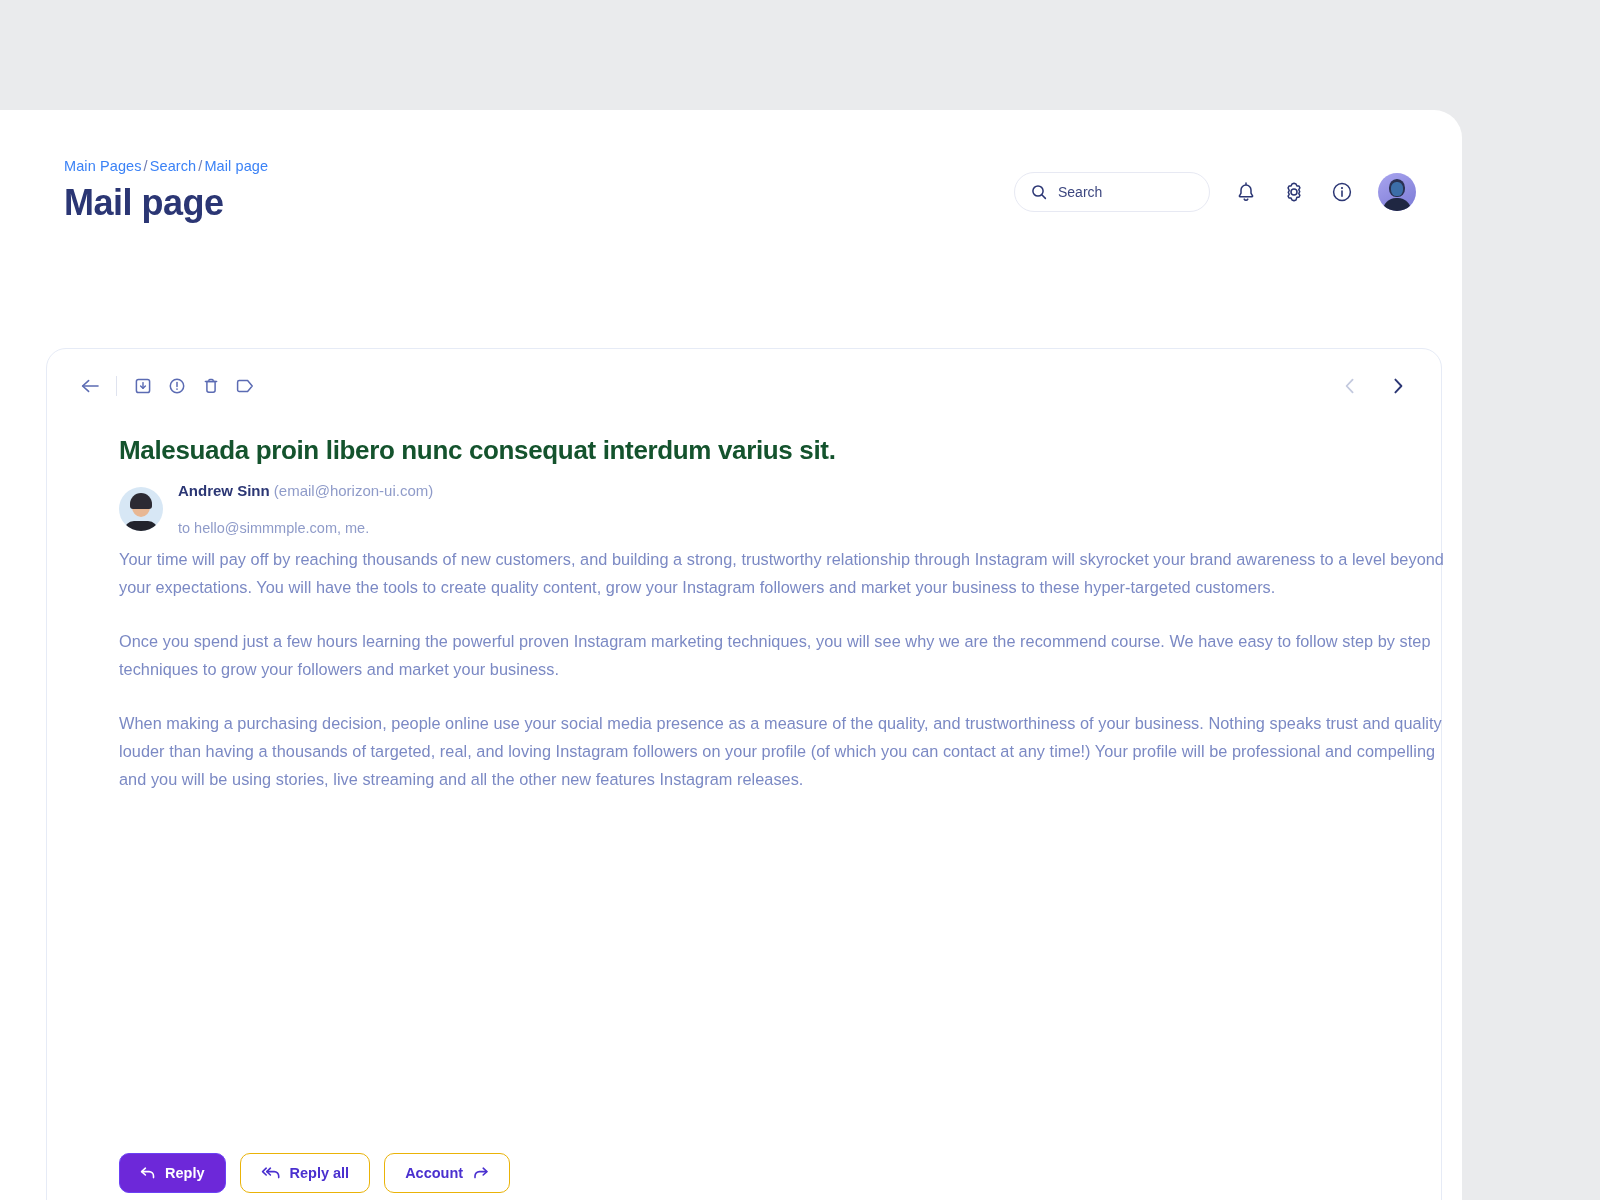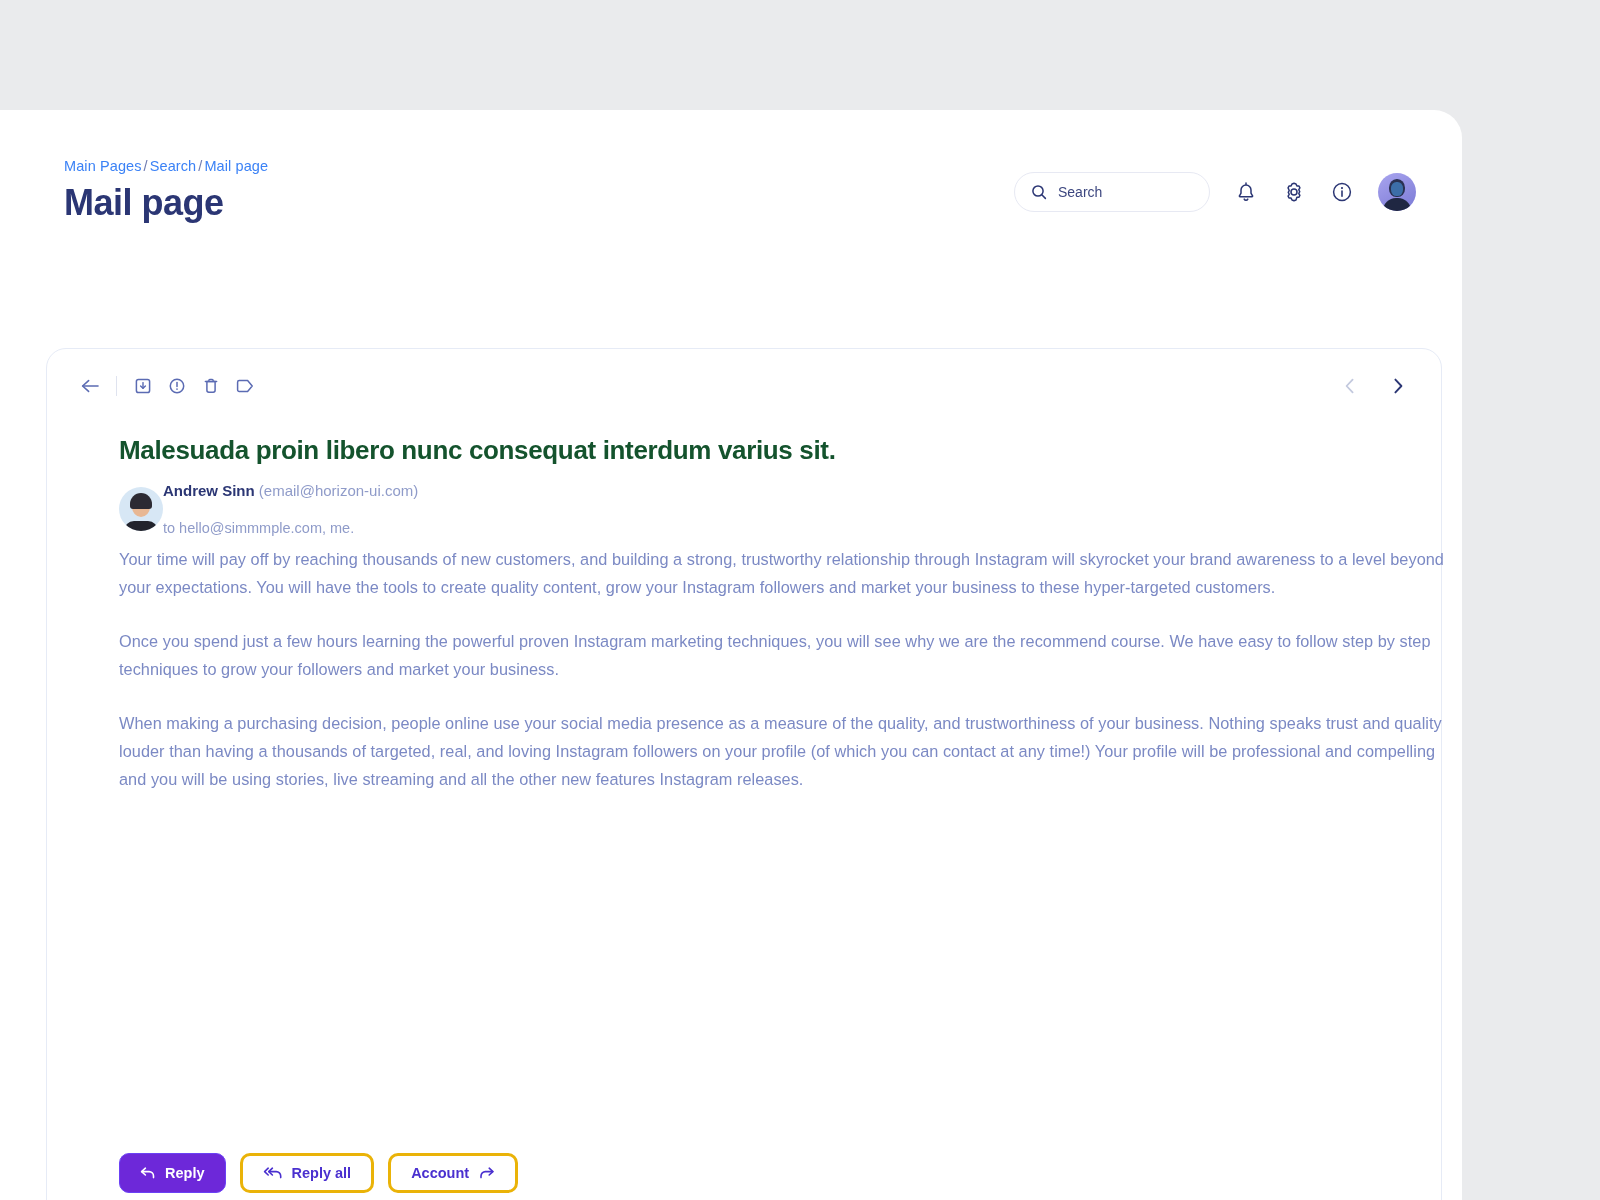--- a/index.html
+++ b/index.html
@@ -196,20 +196,21 @@
     letter-spacing: -0.35px;
   }
 
   
   .mail-sender {
     position: absolute;
     left: 72px;
     top: 131px;
     display: flex;
     align-items: center;
+    gap: 15px;
   }
   .avatar-sender {
     width: 44px;
     height: 44px;
     border-radius: 50%;
     overflow: hidden;
     background: #d7e7f5;
     position: relative;
     flex: none;
   }
@@ -292,21 +293,21 @@
     white-space: nowrap;
   }
   .btn-primary {
     background: #6d28d9;
     color: #ffffff;
     border: 1px solid #6b41f5;
   }
   .btn-secondary {
     background: #ffffff;
     color: #4a30cf;
-    border: 3px solid #eab308;
+    border: 1px solid #eab308;
   }
   svg { display: block; }
 </style>
 </head>
 <body>
 
 <div id="root">
 
   <div class="page-shell">
 

